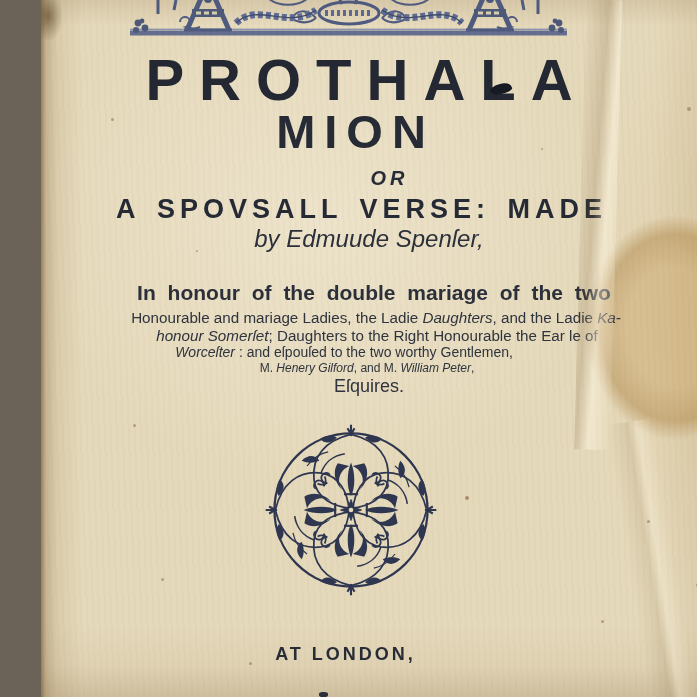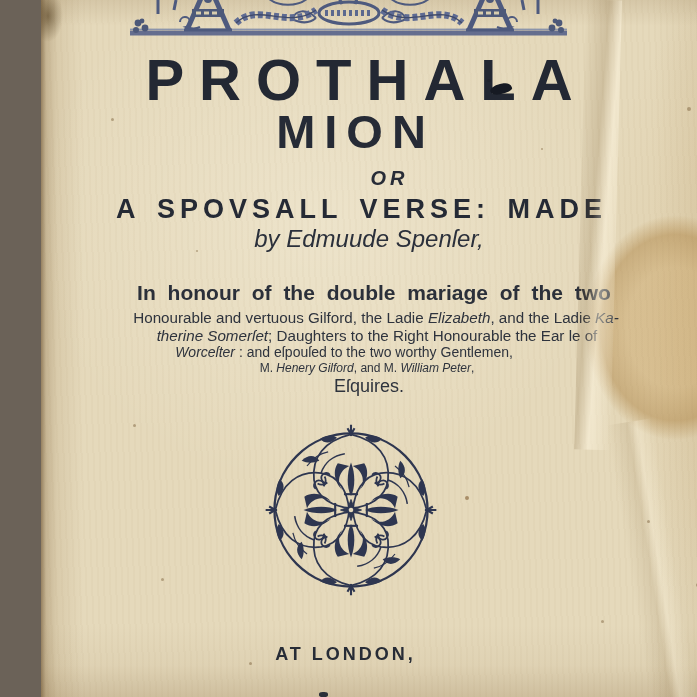--- a/index.html
+++ b/index.html
@@ -110,22 +110,22 @@
 
   <div class="abs t1">PROTHALA</div>
   <div class="abs t2">MION</div>
   <div class="blot"></div>
   <div class="blot-dot"></div>
   <div class="abs or">OR</div>
   <div class="abs sub">A SPOVSALL VERSE: MADE</div>
   <div class="abs by"><span class="it">by </span><span class="it">Edmuude Spenſer,</span></div>
 
   <div class="abs d1">In honour of the double mariage of the two</div>
-  <div class="abs d2"><span class="rm">Honourable and vertuous Gilford, the Ladie </span><span class="it">Elizabeth</span><span class="rm">, and the Ladie </span><span class="it">Ka-</span></div>
-  <div class="abs d3"><span class="it">therine Somerſet</span><span class="rm">; Daughters to the Right Honourable the Ear le of</span></div>
+  <div class="abs d2"><span class="rm">Honourable and mariage Ladies, the Ladie </span><span class="it">Daughters</span><span class="rm">, and the Ladie </span><span class="it">Ka-</span></div>
+  <div class="abs d3"><span class="it">honour Somerſet</span><span class="rm">; Daughters to the Right Honourable the Ear le of</span></div>
   <div class="abs d4"><span class="it">Worceſter</span><span class="rm"> : and eſpouſed to the two worthy Gentlemen,</span></div>
   <div class="abs d5"><span class="rm">M. </span><span class="it">Henery Gilford</span><span class="rm">, and M. </span><span class="it">William Peter</span><span class="rm">,</span></div>
   <div class="abs d6">Eſquires.</div>
 
   <svg class="centerpiece" viewBox="-100 -100 200 200">
     <defs>
       <g id="quad" stroke="#2e3650" fill="none" stroke-width="2">
 
         <path d="M0,-97 L0,-84 M-4,-93 L0,-86 L4,-93" stroke-width="2.4"></path>
 

